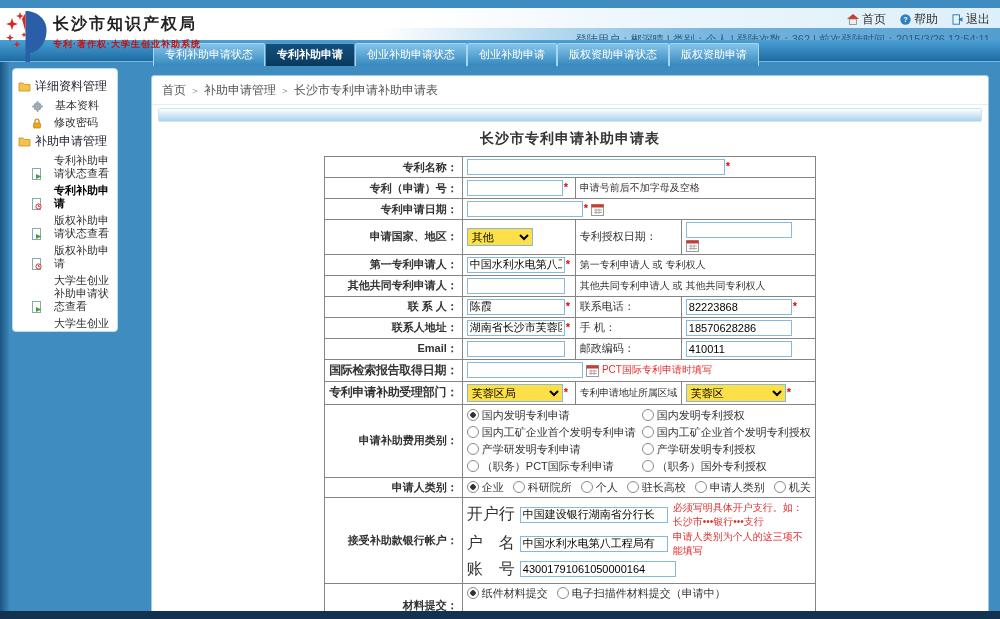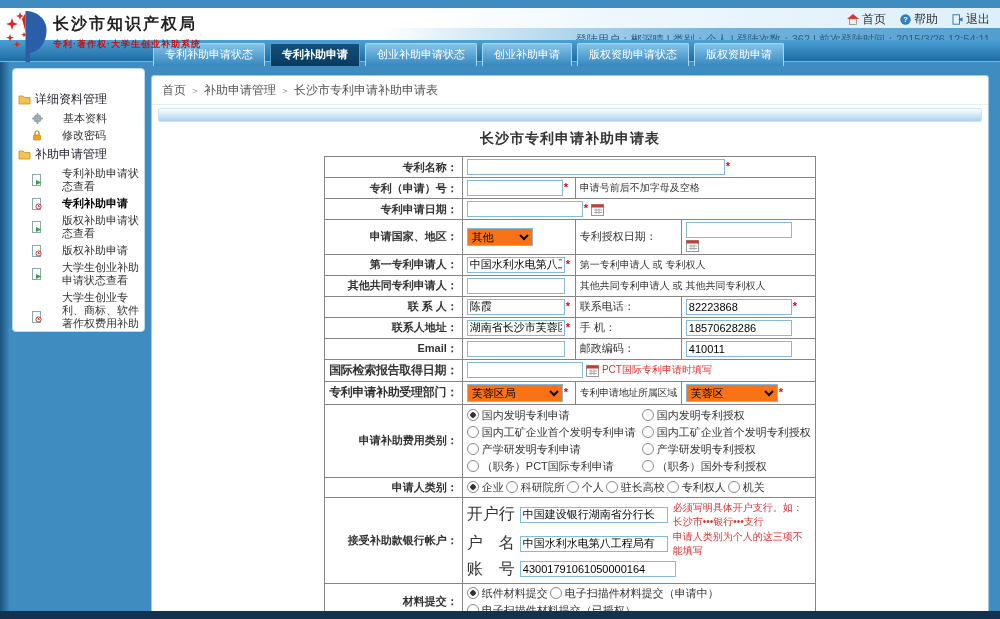--- a/index.html
+++ b/index.html
@@ -13,62 +13,62 @@
   .topnav{position:absolute;top:3px;right:10px;display:flex;gap:14px;align-items:center;font-size:12px;}
   .topnav a{color:#333;display:flex;align-items:center;gap:3px;}
   .userinfo{position:absolute;top:24px;right:10px;font-size:11px;color:#2c5d80;}
   .logo{position:absolute;top:2px;left:4px;display:flex;align-items:flex-start;z-index:9;}
   .logo-text{margin-left:3px;margin-top:4px;}
   .org{font-size:16px;font-weight:bold;color:#222;letter-spacing:2px;}
   .sub{font-size:9px;color:#c31212;font-weight:bold;margin-top:3px;letter-spacing:1px;}
   
   .tabbar{position:absolute;top:40px;left:0;width:1000px;height:22px;
           background:linear-gradient(#4ba0d4,#1d6ca4);border-bottom:1px solid #79b7dd;box-sizing:border-box;}
-  .tabs{position:absolute;left:153px;top:3px;display:flex;gap:5px;}
+  .tabs{position:absolute;left:153px;top:3px;display:flex;}
   .tab{font-size:11px;color:#fff;padding:3px 11px 4px;border:1px solid #a6d7f1;border-bottom:none;
        border-radius:2px 2px 0 0;background:linear-gradient(#85c4e9,#3487bd);white-space:nowrap;}
   .tab.active{background:linear-gradient(#11507d,#0a3a5d);font-weight:bold;border-color:#5d9cc4;}
   
   .leftstrip{position:absolute;left:0;top:62px;width:9px;height:549px;
              background:linear-gradient(to right,#1b5480,#3a86b8);}
   .bottombar{position:absolute;left:0;bottom:0;width:1000px;height:8px;background:#123250;}
   
-  .sidebar{position:absolute;left:12px;top:68px;width:133px;height:264px;background:#fff;
-           border:1px solid #bcdcf0;border-radius:4px;box-sizing:border-box;padding:18px 3px;overflow:hidden;}
+  .sidebar{position:absolute;left:12px;top:68px;width:106px;height:264px;background:#fff;
+           border:1px solid #bcdcf0;border-radius:4px;box-sizing:border-box;padding:5px 3px;overflow:hidden;}
   .sec-title{display:flex;align-items:center;gap:4px;font-size:12px;color:#223;margin:4px 2px 3px;}
-  .side-item{display:flex;align-items:center;gap:20px;font-size:11px;color:#333;margin:4px 0 4px 16px;line-height:13px;cursor:pointer;}
+  .side-item{display:flex;align-items:flex-end;gap:12px;font-size:11px;color:#333;margin:4px 0 4px 16px;line-height:13px;cursor:pointer;}
   .side-item.active{font-weight:bold;color:#000;}
   .side-item svg,.sec-title svg{flex:0 0 auto;margin-top:0px;}
   
   .content{position:absolute;left:151px;top:75px;width:838px;height:545px;background:#fff;
            border:1px solid #9fc9e2;border-radius:3px;box-sizing:border-box;overflow:hidden;}
   .crumbs{padding:6px 10px 5px;font-size:12px;color:#555;border-bottom:1px solid #e3edf5;}
   .crumbs a{color:#555;}
   .crumbs .sep{margin:0 4px;color:#777;font-size:10px;}
   .bluebar{height:12px;margin:3px 6px 0;background:linear-gradient(#fdfeff,#a9d3ec);
            border:1px solid #cfe4f2;border-radius:2px;}
   .form-title{text-align:center;font-size:14px;font-weight:bold;color:#333;margin-top:8px;letter-spacing:1px;}
   
   table.form{border-collapse:collapse;margin:8px auto 0;width:452px;}
   table.form td{border:1px solid #858585;font-size:11px;color:#333;padding:2px 4px;vertical-align:middle;}
   td.lbl{width:124px;text-align:right;font-weight:bold;}
   td.lbl.tight{font-size:12px;letter-spacing:-0.3px;white-space:nowrap;}
   td.lbl2{width:86px;}
   td.lbl2.tight{font-size:10px;letter-spacing:-0.3px;white-space:nowrap;}
   td.c1{width:104px;}
   input.txt{height:14px;border:1px solid #86b9da;font-size:11px;padding:0 2px;vertical-align:middle;}
-  select.sel{font-size:11px;height:18px;border:1px solid #86b9da;background:#f97316;vertical-align:middle;}
+  select.sel{font-size:11px;height:18px;border:1px solid #86b9da;background:#fde047;vertical-align:middle;}
   .star{color:#e60000;font-weight:bold;margin-left:1px;}
   .note{font-size:10px;color:#333;}
   .rednote{font-size:10px;color:#e03131;}
   .rb{display:inline-block;width:10px;height:10px;border:1px solid #8a8a8a;border-radius:50%;background:#fff;flex:0 0 auto;}
   .rb.on{background:radial-gradient(circle,#333 0 2.5px,#fff 3px);}
   .opt{display:flex;align-items:center;gap:3px;font-size:11px;color:#333;cursor:pointer;white-space:nowrap;}
   .fee-grid{display:grid;grid-template-columns:1fr 1fr;row-gap:2px;column-gap:6px;padding:1px 0;}
-  .inline-opts{display:flex;gap:2px;align-items:center;flex-wrap:wrap;}
+  .inline-opts{display:flex;gap:9px;align-items:center;flex-wrap:wrap;}
   .bank-line{display:flex;align-items:center;gap:5px;margin:1px 0;}
   .bank-lbl{font-size:16px;color:#333;white-space:nowrap;}
   .cal{vertical-align:middle;margin-left:3px;cursor:pointer;}
 </style>
 </head>
 <body>
 
 <div class="header">
   <div class="hdr-top"></div>
   <div class="hdr-bot"></div>
@@ -292,21 +292,21 @@
               <line x1="3" y1="7" x2="11" y2="7" stroke="#aaa"></line>
               <line x1="3" y1="9.5" x2="11" y2="9.5" stroke="#aaa"></line>
               <line x1="5" y1="5.5" x2="5" y2="11" stroke="#aaa"></line>
               <line x1="8" y1="5.5" x2="8" y2="11" stroke="#aaa"></line>
             </svg> <span class="rednote">PCT国际专利申请时填写</span></td>
     </tr>
     <tr>
       <td class="lbl tight">专利申请补助受理部门：</td>
       <td class="c1"><select class="sel" style="width:96px"><option>芙蓉区局</option></select><span class="star">*</span></td>
       <td class="lbl2 tight">专利申请地址所属区域</td>
-      <td><select class="sel" style="width:92px"><option>芙蓉区</option></select><span class="star">*</span></td>
+      <td><select class="sel" style="width:100px"><option>芙蓉区</option></select><span class="star">*</span></td>
     </tr>
     <tr>
       <td class="lbl">申请补助费用类别：</td>
       <td colspan="3">
         <div class="fee-grid">
           <label class="opt">
                 <span class="rb on"></span>
                 <span>国内发明专利申请</span>
               </label>
           <label class="opt">
@@ -355,21 +355,21 @@
           <label class="opt">
                 <span class="rb"></span>
                 <span>个人</span>
               </label>
           <label class="opt">
                 <span class="rb"></span>
                 <span>驻长高校</span>
               </label>
           <label class="opt">
                 <span class="rb"></span>
-                <span>专利权人</span>
+                <span>申请人类别</span>
               </label>
           <label class="opt">
                 <span class="rb"></span>
                 <span>机关</span>
               </label>
         </div>
       </td>
     </tr>
     <tr>
       <td class="lbl">接受补助款银行帐户：</td>

